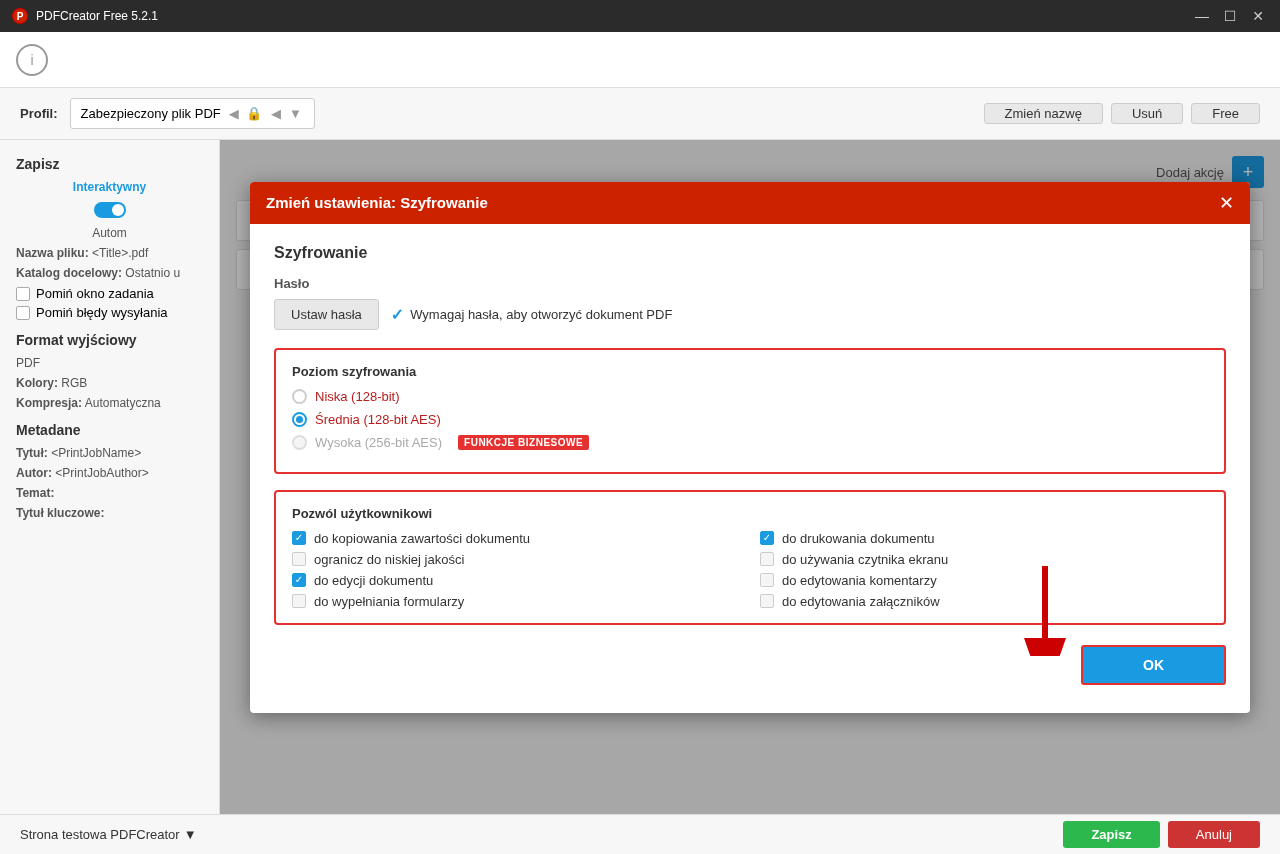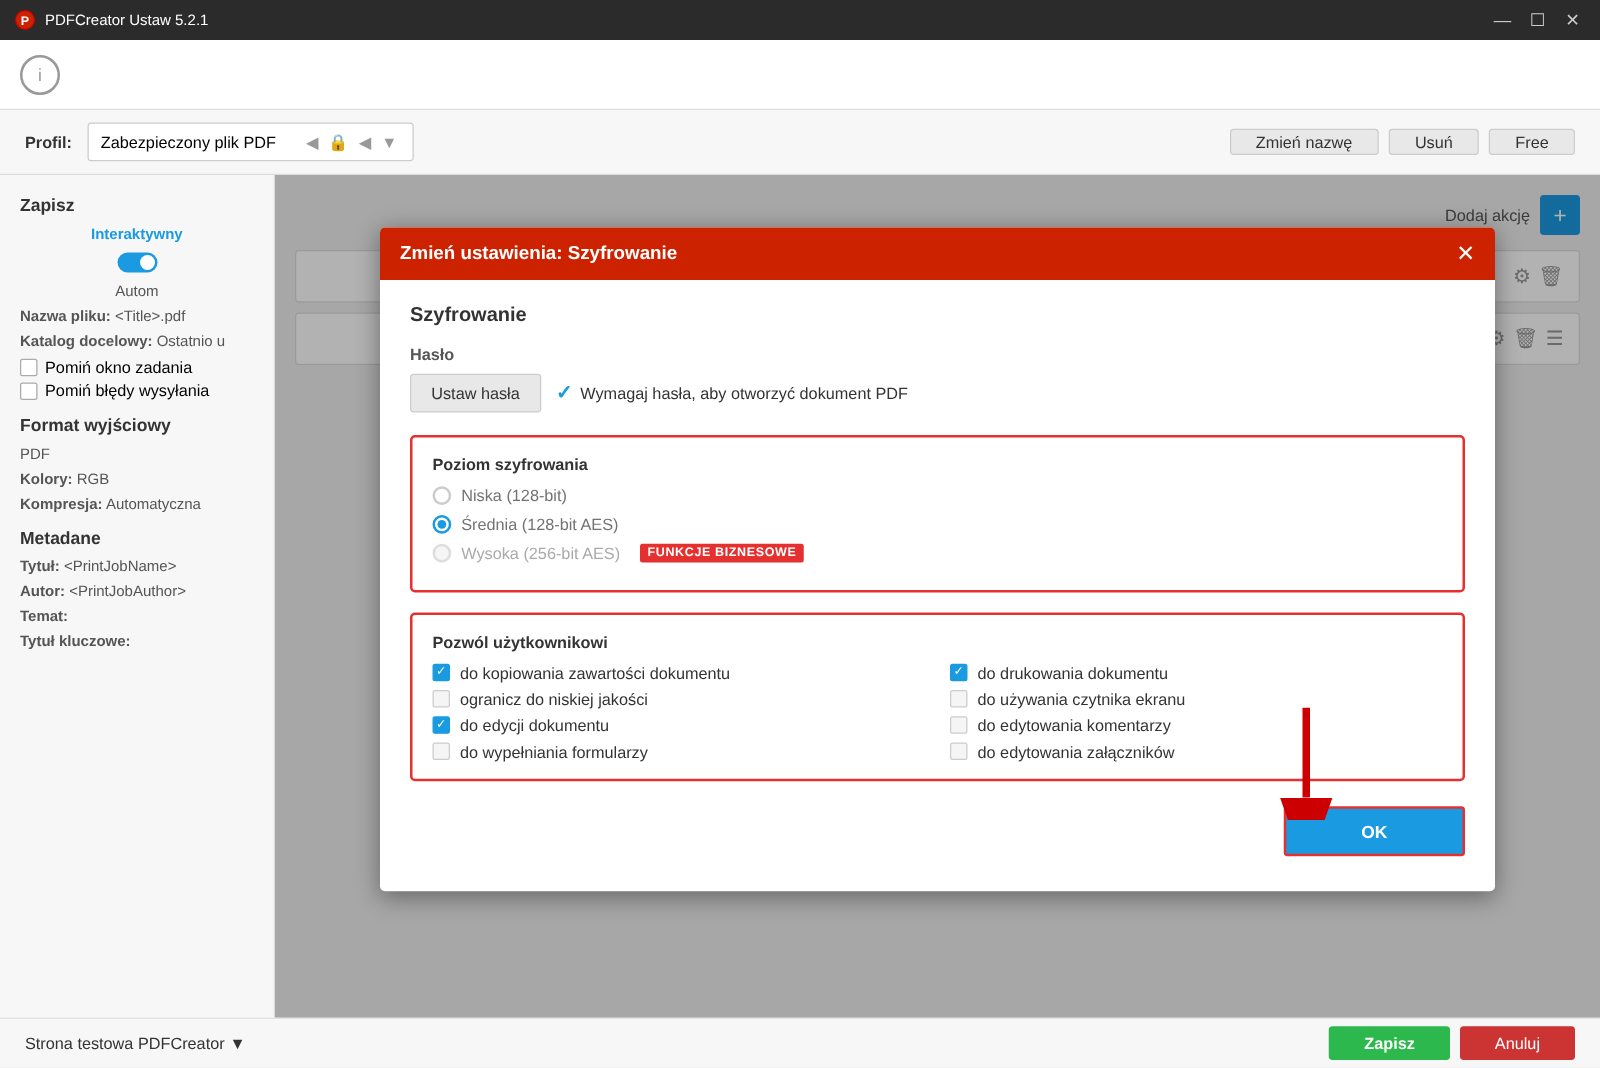--- a/index.html
+++ b/index.html
@@ -18,21 +18,21 @@
     .navbar-left { display: flex; align-items: center; gap: 8px; }
     .nav-btn { background: #e8e8e8; border: 1px solid #ccc; color: #333; padding: 8px 24px; border-radius: 3px; cursor: pointer; font-size: 13px; font-weight: normal; }
     .nav-btn.active { background: #1a9ae0; border-color: #1a9ae0; color: #fff; }
     .nav-icon-btn { background: #cc0000; border: none; width: 40px; height: 40px; border-radius: 3px; cursor: pointer; display: flex; align-items: center; justify-content: center; color: #fff; font-size: 18px; font-weight: bold; }
     .navbar-right { display: flex; align-items: center; }
     .info-icon { width: 32px; height: 32px; border-radius: 50%; border: 2px solid #999; display: flex; align-items: center; justify-content: center; color: #999; font-size: 14px; cursor: pointer; }
 
     
     .profilebar { background: #f7f7f7; height: 52px; display: flex; align-items: center; padding: 0 20px; gap: 12px; border-bottom: 1px solid #ddd; }
     .profilebar-label { font-weight: bold; color: #333; font-size: 13px; }
-    .profilebar-select { display: flex; align-items: center; gap: 22px; background: #fff; border: 1px solid #ccc; padding: 5px 10px; border-radius: 3px; min-width: 200px; }
+    .profilebar-select { display: flex; align-items: center; gap: 6px; background: #fff; border: 1px solid #ccc; padding: 5px 10px; border-radius: 3px; min-width: 200px; }
     .profilebar-select span { flex: 1; font-size: 13px; }
     .profilebar-icons { display: flex; gap: 4px; align-items: center; }
     .pb-icon { color: #999; font-size: 14px; cursor: pointer; padding: 2px; }
     .profilebar-actions { margin-left: auto; display: flex; gap: 8px; }
     .pb-action-btn { background: #e8e8e8; border: 1px solid #ccc; padding: 2px 20px; border-radius: 3px; cursor: pointer; font-size: 13px; color: #333; }
 
     
     .main { display: flex; height: calc(854px - 32px - 56px - 52px - 40px); }
 
     
@@ -60,21 +60,21 @@
     
     .bottom-bar { background: #f7f7f7; height: 40px; display: flex; align-items: center; padding: 0 20px; border-top: 1px solid #ddd; justify-content: space-between; }
     .bottom-left { display: flex; align-items: center; gap: 8px; }
     .bottom-select { display: flex; align-items: center; gap: 4px; font-size: 13px; color: #333; cursor: pointer; }
     .bottom-right { display: flex; gap: 8px; }
     .save-btn { background: #2db84d; border: none; color: #fff; padding: 6px 28px; border-radius: 3px; cursor: pointer; font-size: 13px; font-weight: 600; }
     .cancel-btn { background: #cc3333; border: none; color: #fff; padding: 6px 28px; border-radius: 3px; cursor: pointer; font-size: 13px; }
 
     
     .modal-overlay { position: absolute; top: 0; left: 0; right: 0; bottom: 0; background: rgba(0,0,0,0.3); z-index: 100; display: flex; align-items: center; justify-content: center; }
-    .modal { background: #fff; border-radius: 4px; width: 892px; box-shadow: 0 4px 20px rgba(0,0,0,0.4); position: relative; top: -30px; }
+    .modal { background: #fff; border-radius: 4px; width: 1000px; box-shadow: 0 4px 20px rgba(0,0,0,0.4); position: relative; top: -30px; }
     .modal-header { background: #cc2200; color: #fff; padding: 12px 16px; border-radius: 4px 4px 0 0; display: flex; align-items: center; justify-content: space-between; }
     .modal-title { font-size: 15px; font-weight: 600; }
     .modal-close { color: #fff; cursor: pointer; font-size: 18px; background: none; border: none; line-height: 1; }
     .modal-body { padding: 20px 24px 24px; }
     .modal-section-title { font-size: 16px; font-weight: 700; color: #333; margin-bottom: 14px; }
     .password-group { margin-bottom: 18px; }
     .password-label { font-size: 13px; color: #555; margin-bottom: 8px; font-weight: 600; }
     .password-row { display: flex; align-items: center; gap: 12px; }
     .set-password-btn { background: #e8e8e8; border: 1px solid #ccc; padding: 7px 16px; border-radius: 3px; cursor: pointer; font-size: 13px; color: #333; white-space: nowrap; }
     .check-row { display: flex; align-items: center; gap: 6px; }
@@ -82,21 +82,21 @@
     .check-text { font-size: 13px; color: #333; }
 
     
     .enc-box { border: 2px solid #e53030; border-radius: 4px; padding: 14px 16px; margin-bottom: 16px; }
     .enc-box-title { font-size: 13px; font-weight: 700; color: #333; margin-bottom: 10px; }
     .radio-row { display: flex; align-items: center; gap: 8px; margin-bottom: 8px; }
     .radio-circle { width: 15px; height: 15px; border-radius: 50%; border: 2px solid #ccc; background: #fff; display: flex; align-items: center; justify-content: center; flex-shrink: 0; }
     .radio-circle.selected { border-color: #1a9ae0; }
     .radio-circle.selected::after { content: ''; width: 7px; height: 7px; background: #1a9ae0; border-radius: 50%; }
     .radio-circle.disabled { border-color: #ddd; background: #f5f5f5; }
-    .radio-label { font-size: 13px; color: #737373; }
+    .radio-label { font-size: 13px; color: #b91c1c; }
     .radio-label.disabled { color: #aaa; }
     .business-badge { background: #e53030; color: #fff; font-size: 10px; font-weight: bold; padding: 2px 6px; border-radius: 2px; margin-left: 8px; letter-spacing: 0.5px; }
 
     
     .perm-box { border: 2px solid #e53030; border-radius: 4px; padding: 14px 16px; margin-bottom: 20px; }
     .perm-box-title { font-size: 13px; font-weight: 700; color: #333; margin-bottom: 10px; }
     .perm-grid { display: grid; grid-template-columns: 1fr 1fr; gap: 6px 20px; }
     .perm-row { display: flex; align-items: center; gap: 8px; }
     .perm-check { width: 14px; height: 14px; border: 1px solid #ccc; background: #f5f5f5; border-radius: 2px; display: flex; align-items: center; justify-content: center; flex-shrink: 0; }
     .perm-check.checked { background: #1a9ae0; border-color: #1a9ae0; }
@@ -112,21 +112,21 @@
 <body>
 
 <div class="titlebar">
   <div class="titlebar-left">
     <div class="titlebar-logo">
       <svg width="16" height="16" viewBox="0 0 16 16">
           <circle cx="8" cy="8" r="7" fill="#cc2200"></circle>
           <text x="8" y="12" text-anchor="middle" fill="white" font-size="10" font-weight="bold">P</text>
         </svg>
     </div>
-    <span class="titlebar-title">PDFCreator Ustaw 5.2.1</span>
+    <span class="titlebar-title">PDFCreator Free 5.2.1</span>
   </div>
   <div class="titlebar-controls">
     <span class="titlebar-btn">—</span>
     <span class="titlebar-btn">☐</span>
     <span class="titlebar-btn">✕</span>
   </div>
 </div>
 
 <div class="navbar">
   <div class="navbar-right">

